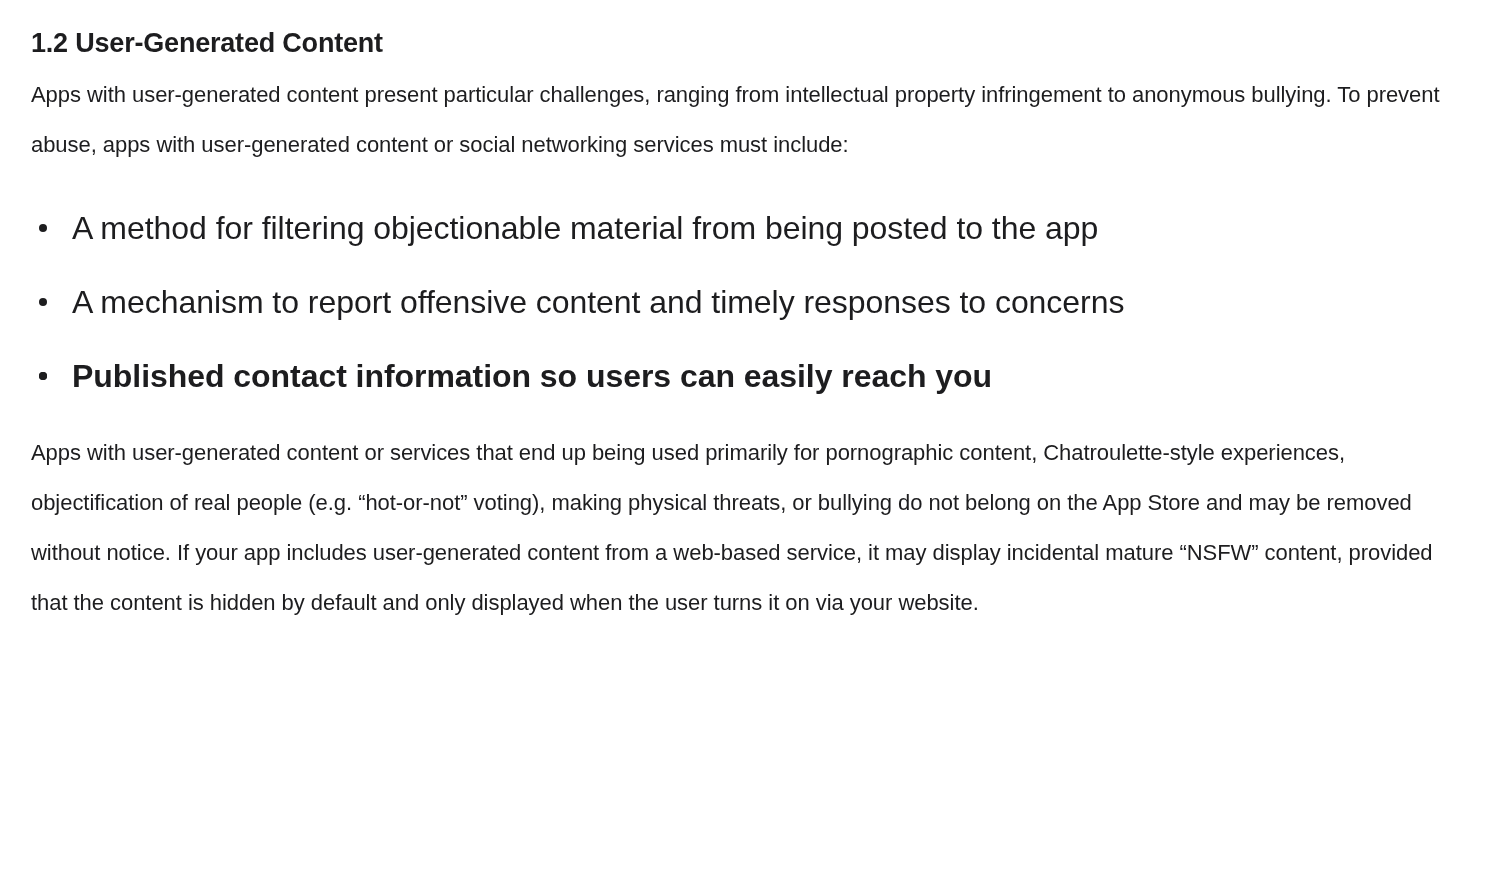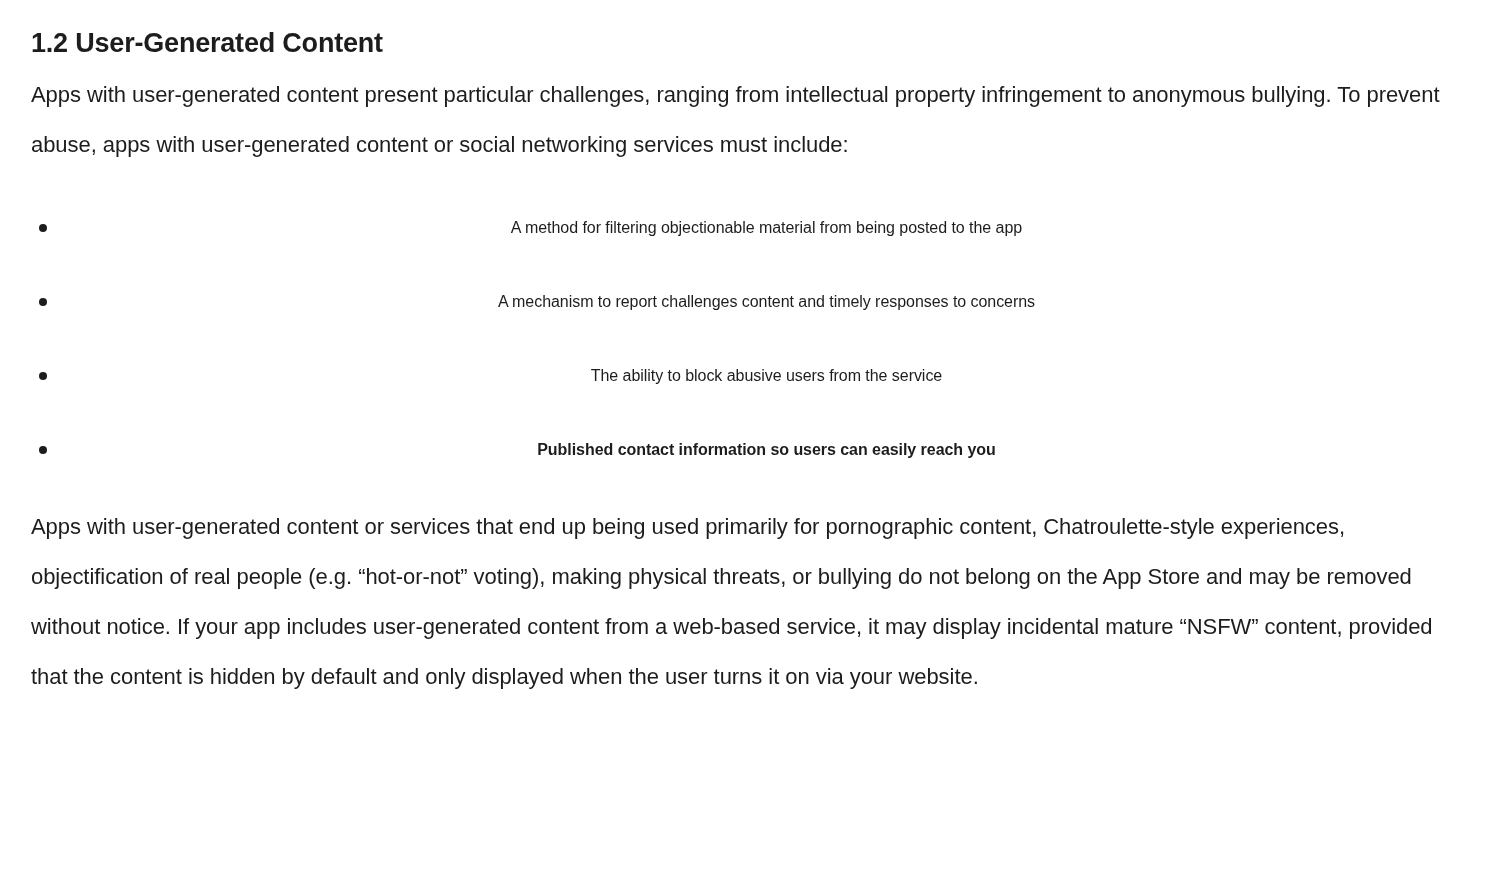--- a/index.html
+++ b/index.html
@@ -49,27 +49,26 @@
 
   .bullet-list {
     list-style: none;
     margin: 33px 0 0 0;
     padding: 0;
     max-width: 1430px;
   }
 
   .bullet-item {
     position: relative;
-    font-size: 16px;
+    font-size: 32px;
     line-height: 50px;
     color: #1d1d1f;
     letter-spacing: -0.05px;
     padding-left: 41px;
     margin-bottom: 24px;
-    text-align: center;
   }
 
   .bullet-item:last-child {
     margin-bottom: 0;
     font-weight: bold;
   }
 
   .bullet-marker {
     position: absolute;
     left: 8px;
@@ -93,25 +92,24 @@
 
   <p class="body-para para-intro">Apps with user-generated content present particular challenges, ranging from intellectual property infringement to anonymous bullying. To prevent abuse, apps with user-generated content or social networking services must include:</p>
 
   <ul class="bullet-list">
     <li class="bullet-item">
       <span class="bullet-marker"></span>
       <span>A method for filtering objectionable material from being posted to the app</span>
     </li>
     <li class="bullet-item">
       <span class="bullet-marker"></span>
-      <span>A mechanism to report challenges content and timely responses to concerns</span>
+      <span>A mechanism to report offensive content and timely responses to concerns</span>
     </li>
     <li class="bullet-item">
       <span class="bullet-marker"></span>
-      <span>The ability to block abusive users from the service</span>
     </li>
     <li class="bullet-item">
       <span class="bullet-marker"></span>
       <span>Published contact information so users can easily reach you</span>
     </li>
   </ul>
 
   <p class="body-para para-closing">Apps with user-generated content or services that end up being used primarily for pornographic content, Chatroulette-style experiences, objectification of real people (e.g. “hot-or-not” voting), making physical threats, or bullying do not belong on the App Store and may be removed without notice. If your app includes user-generated content from a web-based service, it may display incidental mature “NSFW” content, provided that the content is hidden by default and only displayed when the user turns it on via your website.</p>
 
 </div>

